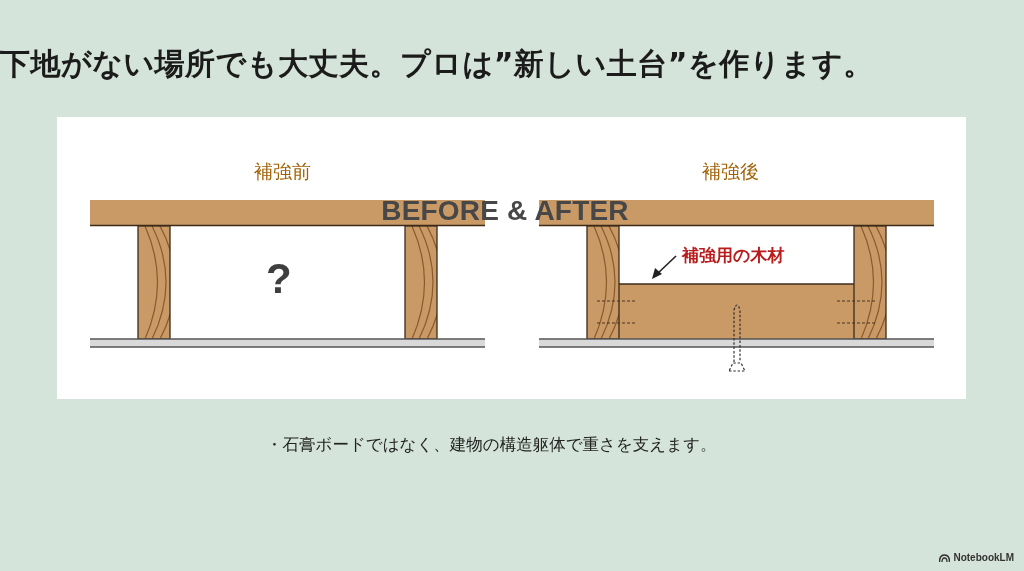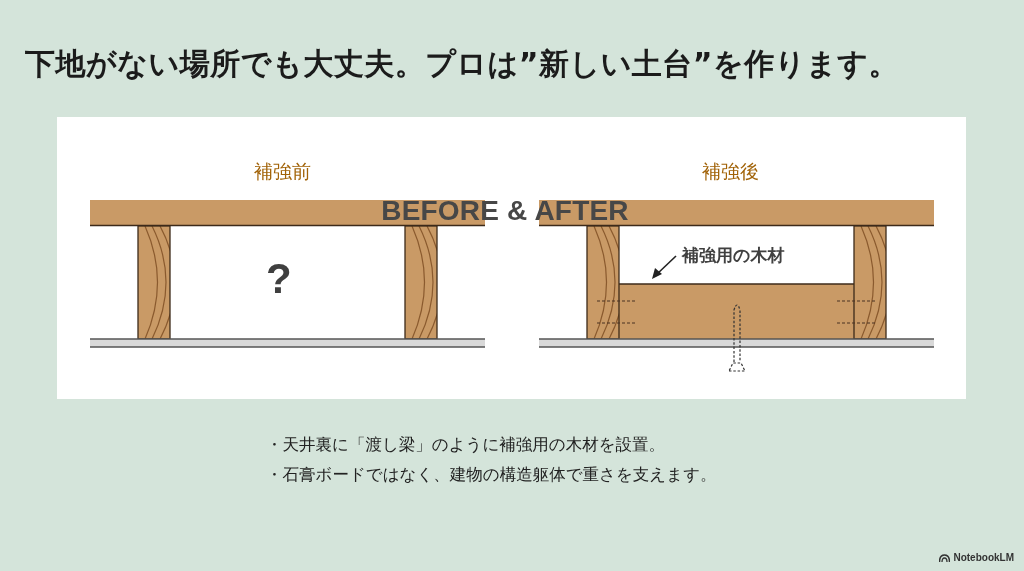--- a/index.html
+++ b/index.html
@@ -4,21 +4,21 @@
   <style>
     html, body { margin:0; padding:0; }
     body {
       width:1024px; height:571px; overflow:hidden;
       background:#d4e4da;
       font-family:"DejaVu Sans","Liberation Sans",sans-serif;
       position:relative;
     }
     .title {
       position:absolute; left:0; top:44px; width:924px;
-      text-align:center; font-size:30px; font-weight:bold; color:#1b1b1b;
+      font-size:30px; font-weight:bold; color:#1b1b1b;
       letter-spacing:0.5px;
     }
     .panel {
       position:absolute; left:57px; top:117px; width:909px; height:282px;
       background:#ffffff;
     }
     .ba-title {
       position:absolute; left:378px; top:147px; width:254px;
       text-align:center; font-family:"Liberation Sans",sans-serif;
       font-weight:bold; font-size:28px; color:#474747; letter-spacing:0.2px;margin-top:48px;
@@ -126,24 +126,23 @@
       <line x1="676" y1="256" x2="656" y2="275" stroke="#222" stroke-width="1.6"></line>
       <polygon points="652,279 655,268 662,274" fill="#222"></polygon>
     </g>
   </g>
 </svg>
 
 <div class="ba-title">BEFORE &amp; AFTER</div>
 <div class="cap" style="left:254px; top:159px;">補強前</div>
 <div class="cap" style="left:702px; top:159px;font-family:Liberation Mono, monospace;">補強後</div>
 <div style="position:absolute; left:266px; top:255px; font-size:42px; font-weight:bold; color:#3f3f3f; font-family:'Liberation Sans',sans-serif;">?</div>
-<div style="position:absolute; left:682px; top:244px; font-size:17px; font-weight:bold; color:#404040;">補強用の木材</div>
+<div style="position:absolute; left:682px; top:244px; font-size:17px; font-weight:bold; color:#b91c1c;">補強用の木材</div>
 
 <div class="bullets">
-  <div>・天井裏に「渡し梁」のように補強用の木材を設置。</div>
   <div>・石膏ボードではなく、建物の構造躯体で重さを支えます。</div>
 </div>
 
 <div class="watermark">
   <svg width="11" height="8" viewBox="0 0 11 8">
     <path d="M0.5 8 Q0.5 1 5.5 1 Q10.5 1 10.5 8" fill="none" stroke="#333" stroke-width="1.5"></path>
     <path d="M3 8 Q3 4 5.5 4 Q8 4 8 8" fill="none" stroke="#333" stroke-width="1.3"></path>
   </svg>
   <span>NotebookLM</span>
 </div>

